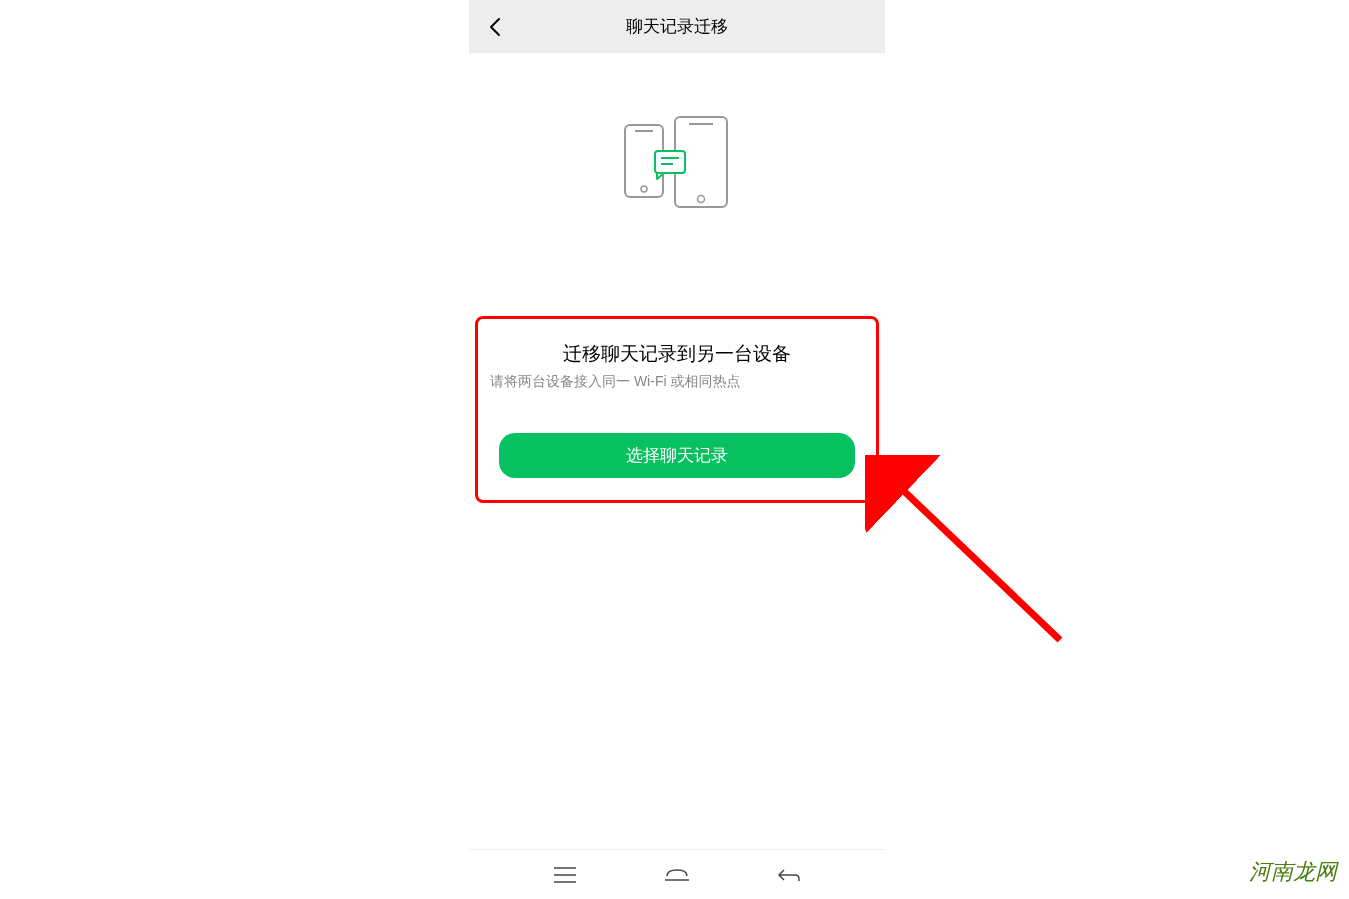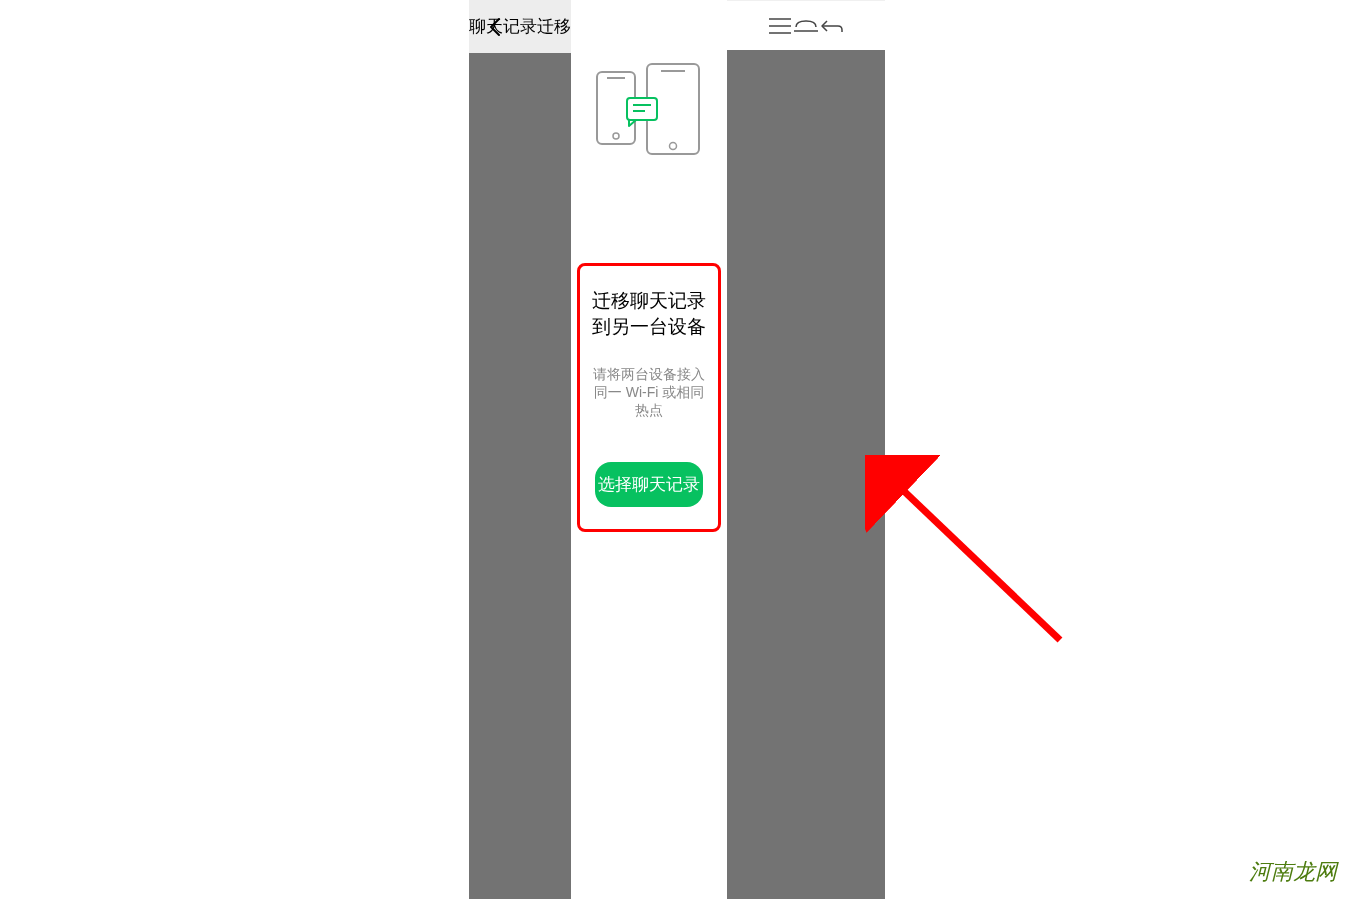--- a/index.html
+++ b/index.html
@@ -11,21 +11,21 @@
       position: relative;
     }
     .phone-frame {
       position: absolute;
       left: 469px;
       top: 0;
       width: 416px;
       height: 899px;
       background: #737373;
       display: flex;
-      flex-direction: row;
+      flex-direction: column;
     }
     .header {
       height: 53px;
       background: #ededed;
       display: flex;
       align-items: center;
       position: relative;
     }
     .back-btn {
       position: absolute;
@@ -63,28 +63,28 @@
     .highlight-box {
       position: absolute;
       left: 6px;
       right: 6px;
       top: 263px;
       border: 3px solid #ff0000;
       border-radius: 8px;
       padding: 22px 12px 22px 12px;
     }
     .section-title {
-      text-align: right;
+      text-align: center;
       font-size: 19px;
       color: #000;
       font-weight: 400;
-      margin-bottom: 26px;
+      margin-bottom: 6px;
     }
     .section-desc {
-      text-align: center;
+      text-align: left;
       font-size: 14px;
       color: #888888;
       margin-bottom: 42px;
     }
     .primary-btn {
       display: block;
       width: 95%;
       margin: 0 auto;
       height: 45px;
       background: #07c160;

